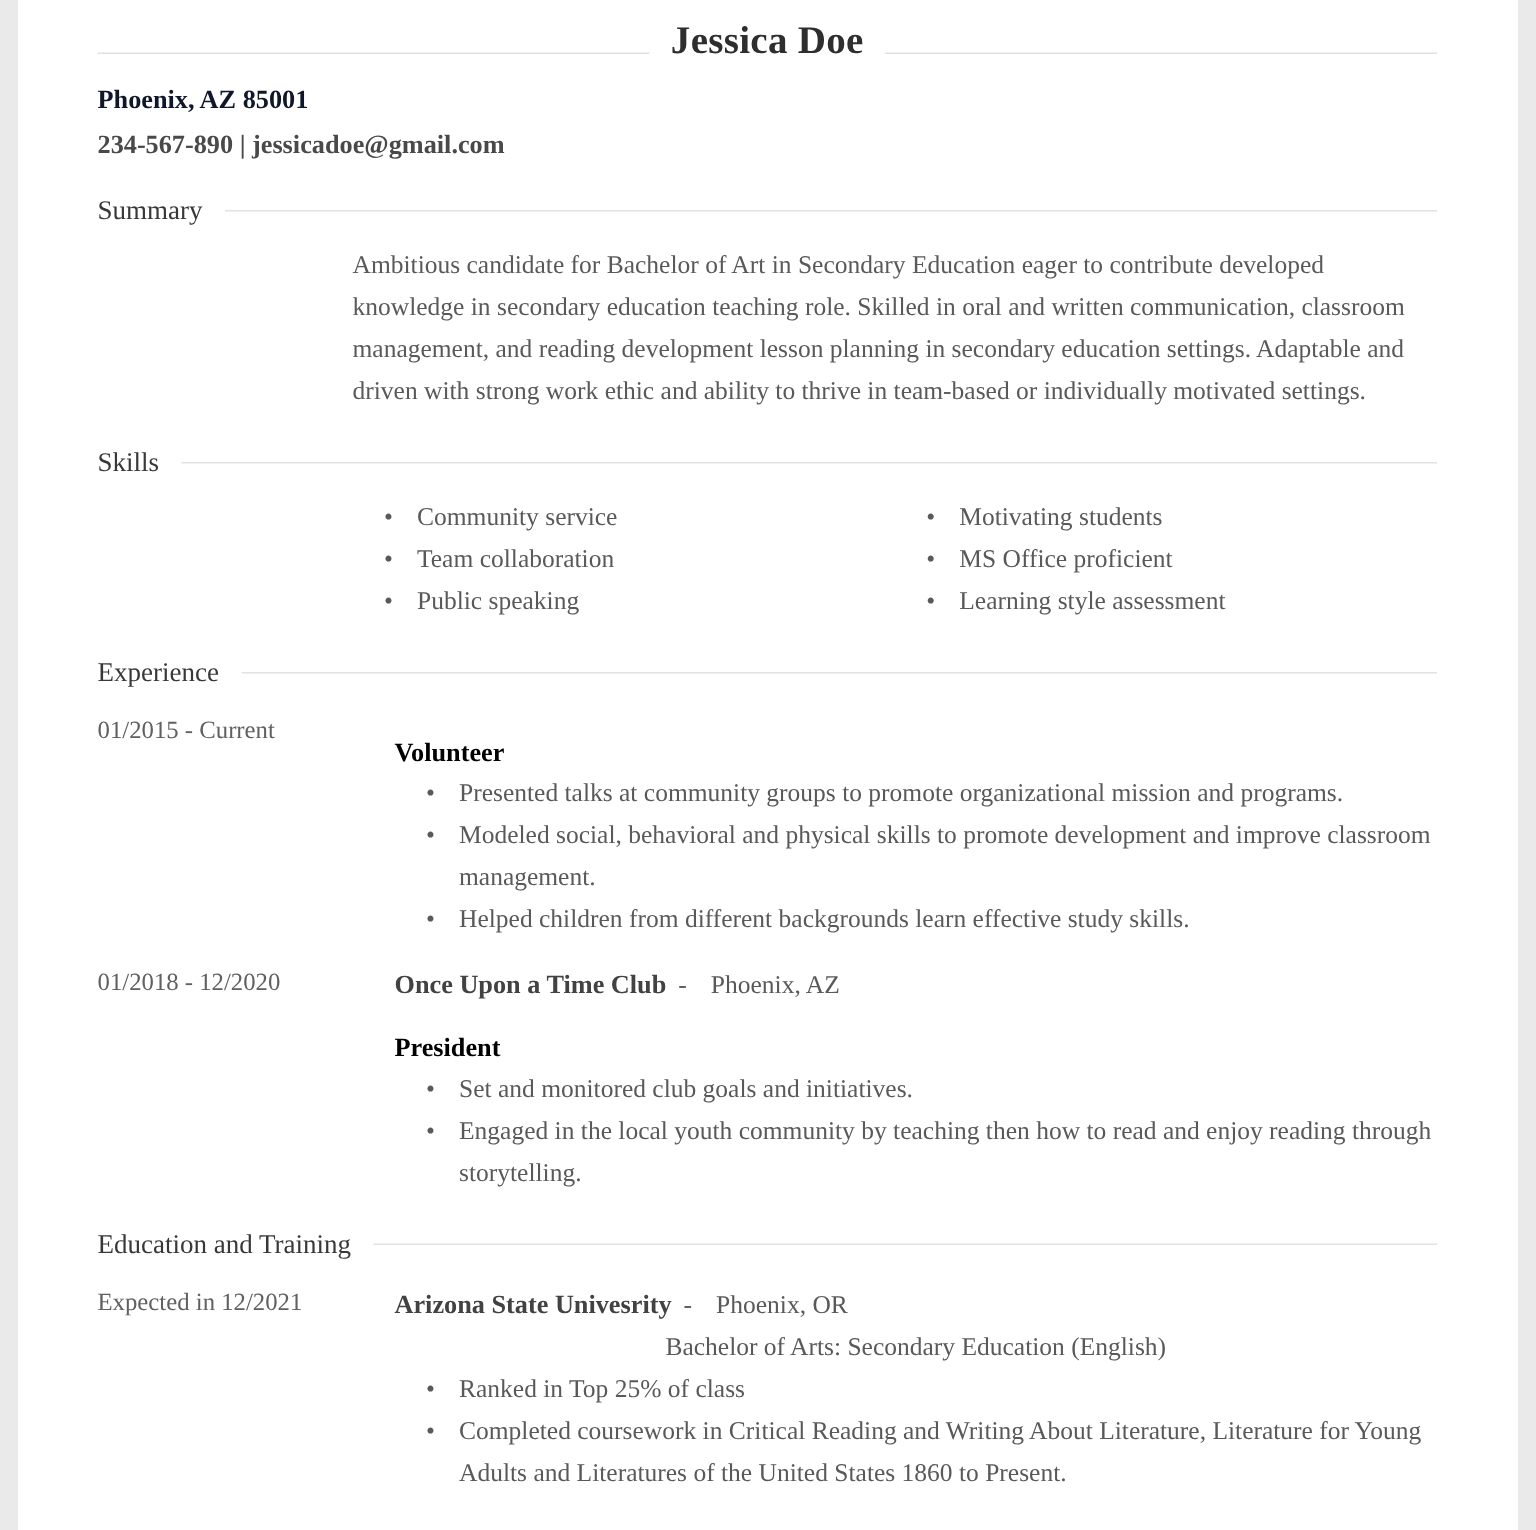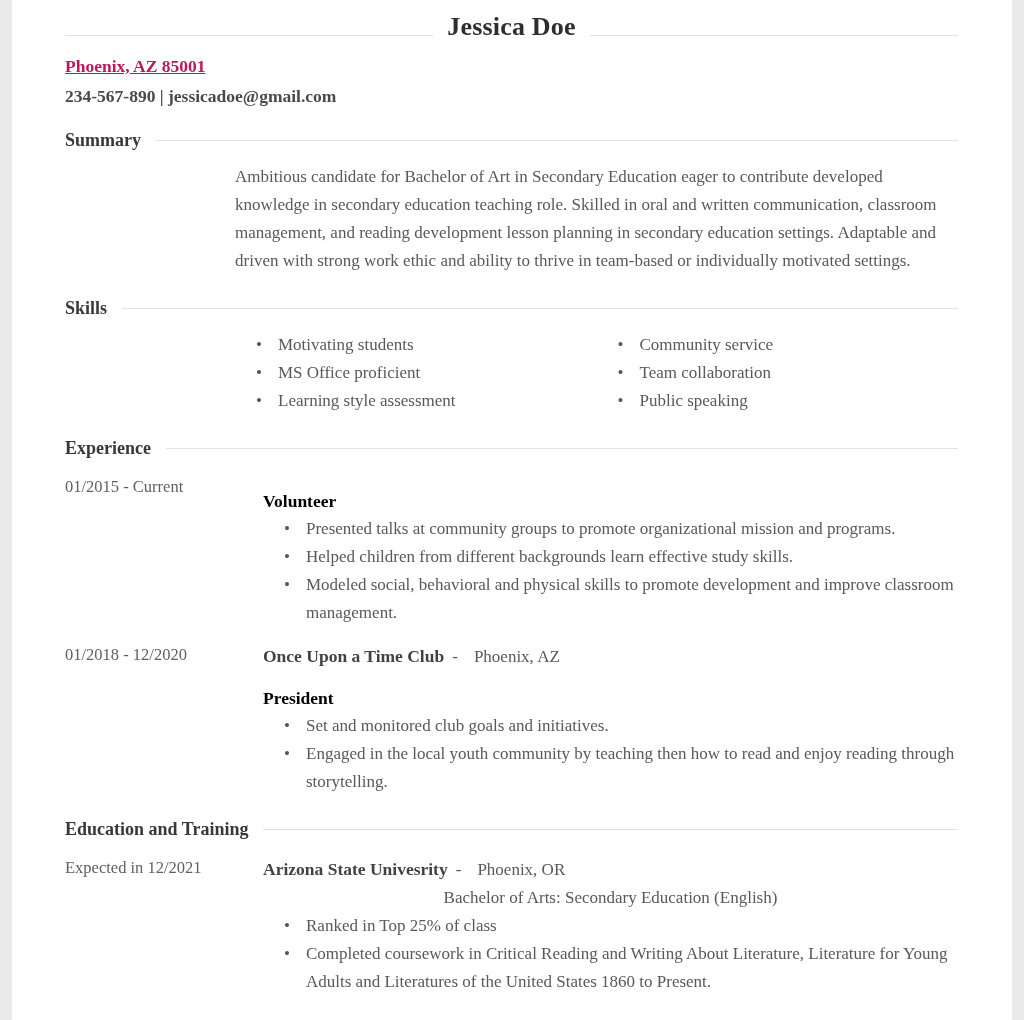--- a/index.html
+++ b/index.html
@@ -31,36 +31,35 @@
     font-weight:bold;
     color:#2e2e2e;
     padding:0 14px;
     letter-spacing:0.2px;
     white-space:nowrap;
   }
   .loc {
     margin-top:14px;
     font-size:17.5px;
     font-weight:bold;
-    color:#be185d;
-    text-decoration:underline;
+    color:#0f172a;
   }
   .contact {
     margin-top:9px;
     font-size:17.5px;
     font-weight:bold;
     color:#494949;
   }
 
   
   .section { margin-top:23px; }
   .sec-head { display:flex; align-items:center; }
   .sec-title {
     font-size:18px;
-    font-weight:bold;
+    font-weight:normal;
     color:#383838;
     white-space:nowrap;
   }
   .sec-head .rule {
     flex:1;
     border-top:1px solid #e2e2e2;
     margin-left:15px;
   }
   .indent { margin-left:170px; }
 
@@ -151,46 +150,46 @@
     <p class="summary-text indent">Ambitious candidate for Bachelor of Art in Secondary Education eager to contribute developed knowledge in secondary education teaching role. Skilled in oral and written communication, classroom management, and reading development lesson planning in secondary education settings. Adaptable and driven with strong work ethic and ability to thrive in team-based or individually motivated settings.</p>
   </section>
 
   <section class="section">
     <div class="sec-head">
       <span class="sec-title">Skills</span>
       <span class="rule"></span>
     </div>
     <div class="skills-grid indent">
       <ul class="bullets">
+        <li>Community service</li>
+        <li>Team collaboration</li>
+        <li>Public speaking</li>
+      </ul>
+      <ul class="bullets">
         <li>Motivating students</li>
         <li>MS Office proficient</li>
         <li>Learning style assessment</li>
-      </ul>
-      <ul class="bullets">
-        <li>Community service</li>
-        <li>Team collaboration</li>
-        <li>Public speaking</li>
       </ul>
     </div>
   </section>
 
   <section class="section">
     <div class="sec-head">
       <span class="sec-title">Experience</span>
       <span class="rule"></span>
     </div>
 
     <div class="entry">
       <div class="dates">01/2015 - Current</div>
       <div class="entry-body">
         <div class="role">Volunteer</div>
         <ul class="bullets">
           <li>Presented talks at community groups to promote organizational mission and programs.</li>
+          <li>Modeled social, behavioral and physical skills to promote development and improve classroom management.</li>
           <li>Helped children from different backgrounds learn effective study skills.</li>
-          <li>Modeled social, behavioral and physical skills to promote development and improve classroom management.</li>
         </ul>
       </div>
     </div>
 
     <div class="entry">
       <div class="dates">01/2018 - 12/2020</div>
       <div class="entry-body">
         <div class="entry-head">
           <span class="company">Once Upon a Time Club</span><span class="dash">-</span><span class="place">Phoenix, AZ</span>
         </div>

